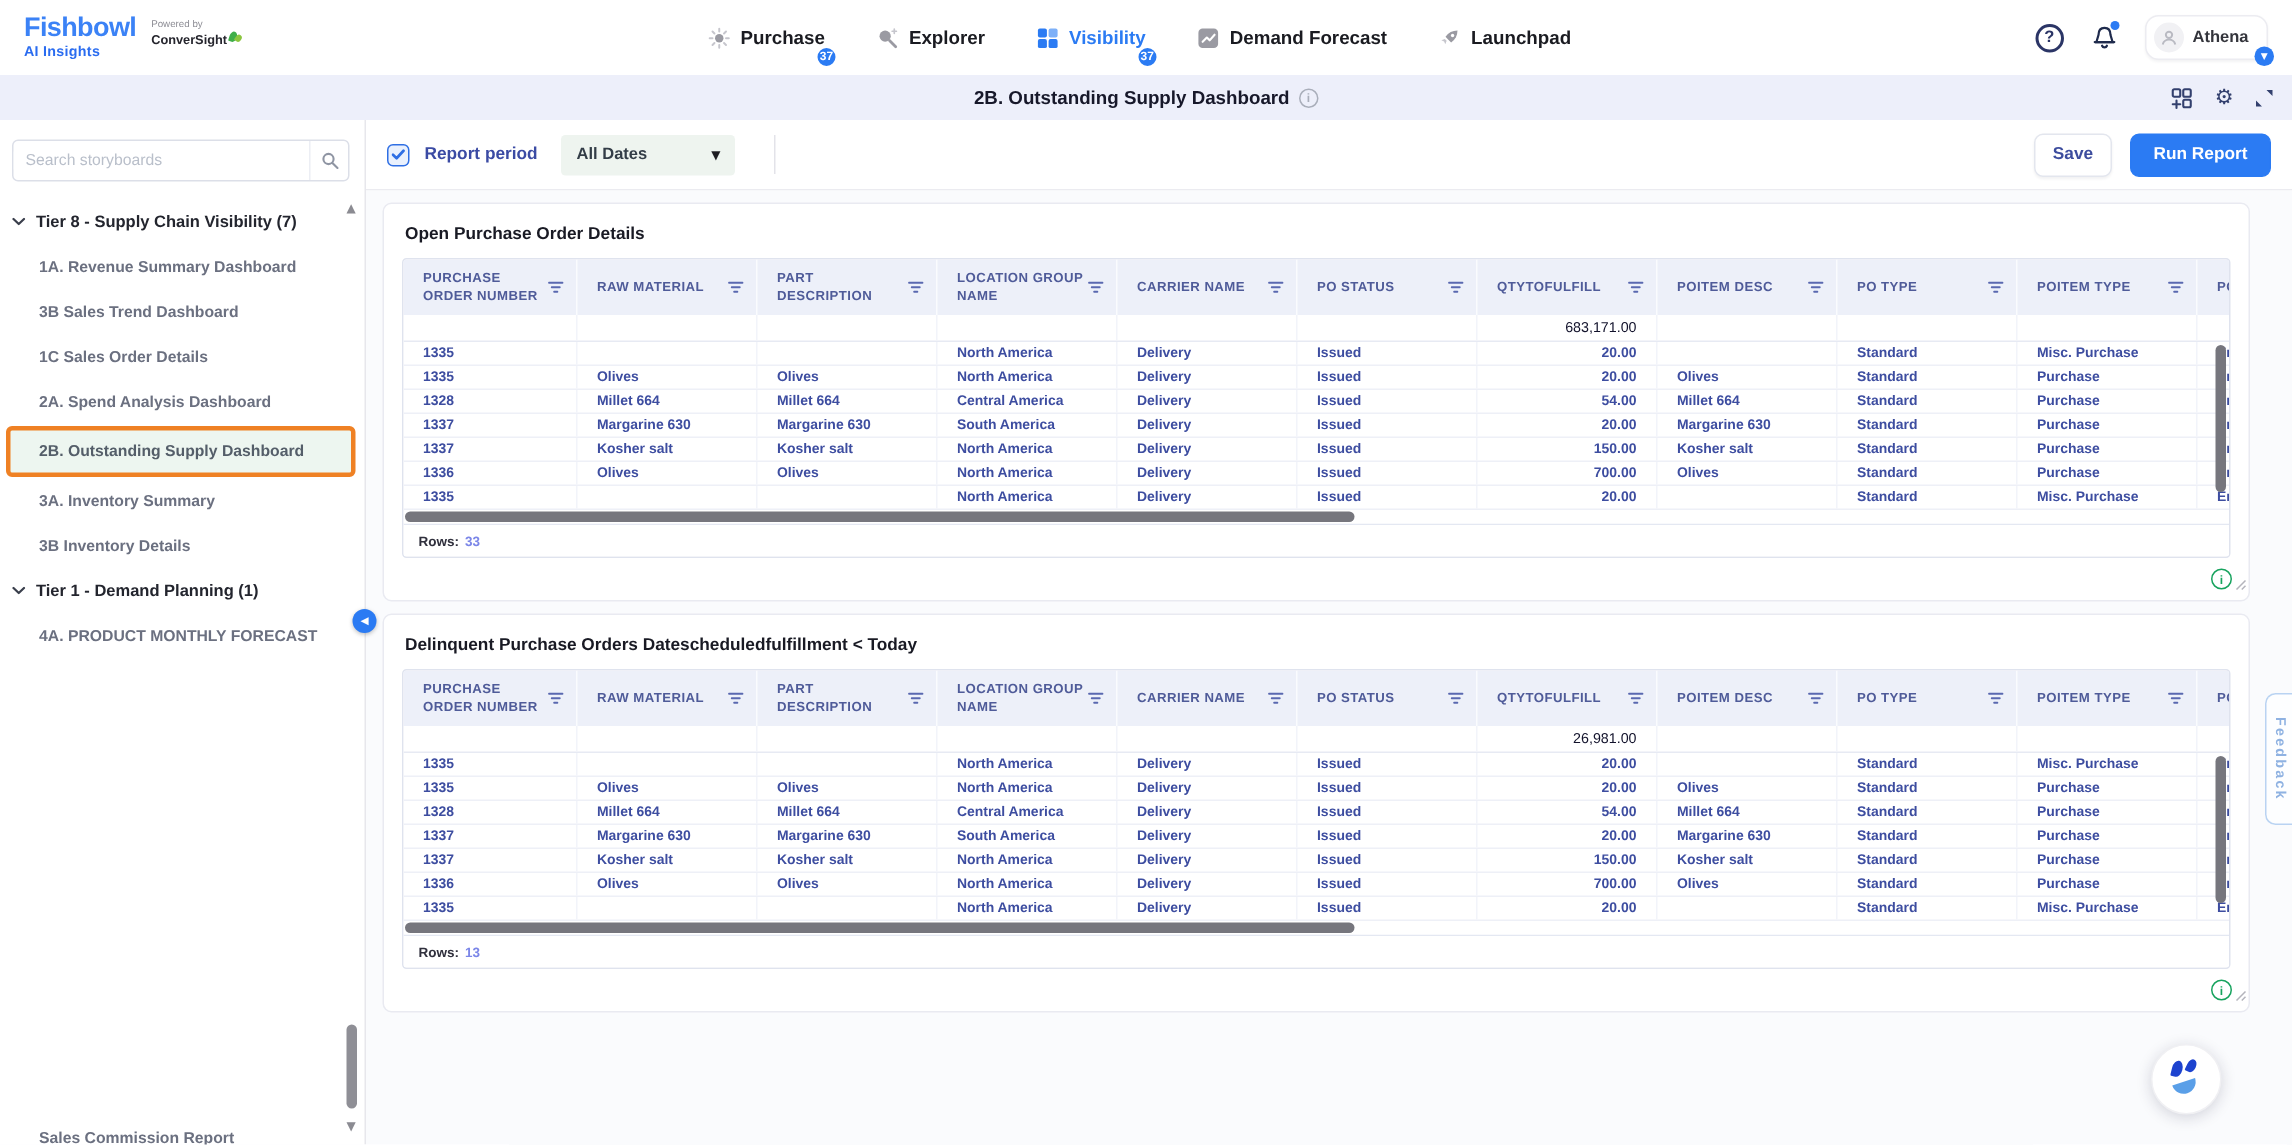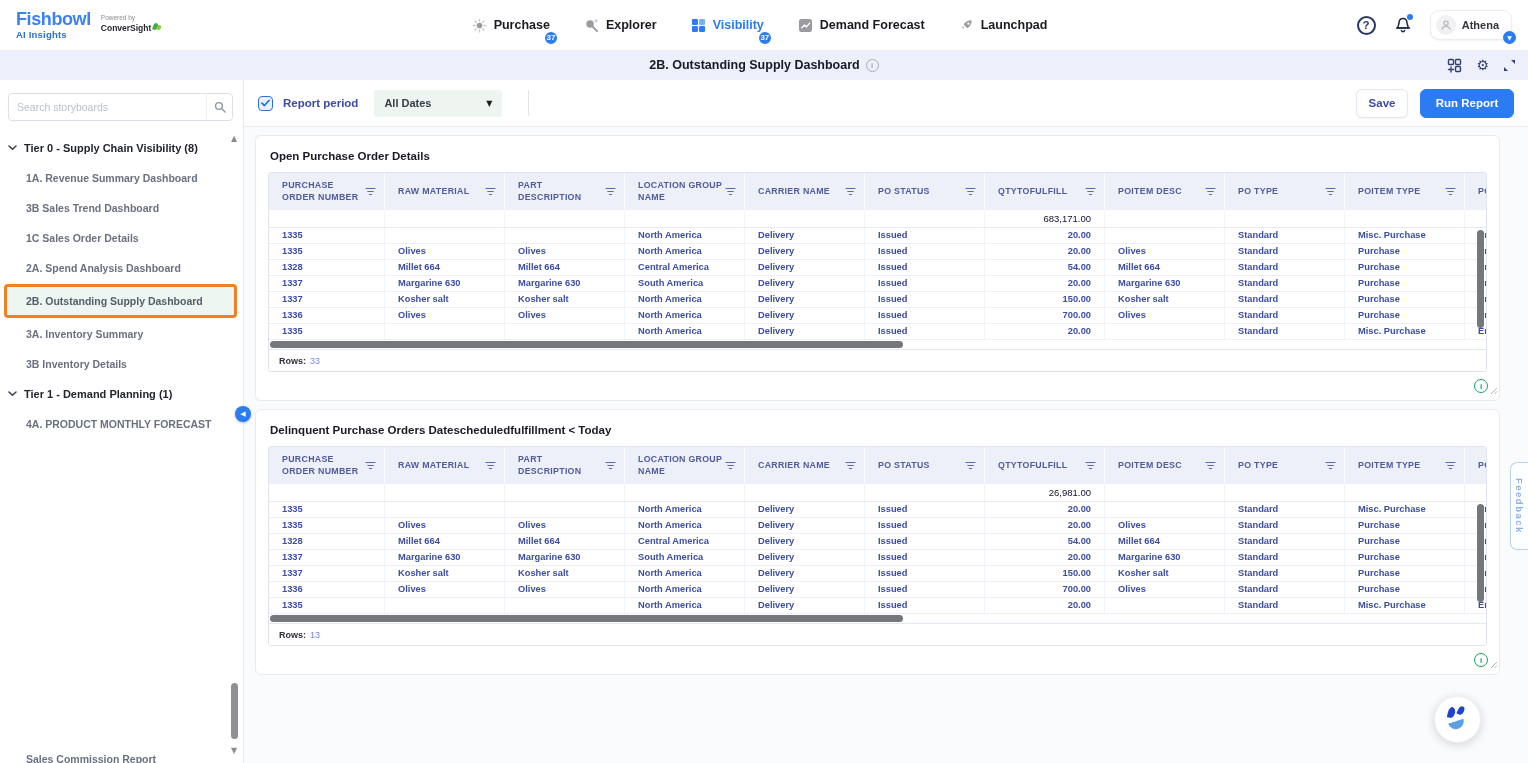--- a/index.html
+++ b/index.html
@@ -77,21 +77,21 @@
   .sb-thumb{position:absolute;right:2px;bottom:16px;width:7px;height:56px;border-radius:4px;background:#8f8f96;cursor:pointer}
   .collapse-handle{position:absolute;right:-8px;top:326px;width:16px;height:16px;border-radius:50%;background:#2b7bf3;
     color:#fff;display:flex;align-items:center;justify-content:center;font-size:7px;cursor:pointer;z-index:5;
     font-family:"DejaVu Sans",sans-serif;box-shadow:0 1px 3px rgba(0,0,0,.25)}
 
   
   .toolbar{height:47px;background:#fff;border-bottom:1px solid #ebebf0;display:flex;align-items:center;padding:0 14px;gap:10px}
   .checkbox{width:15px;height:15px;border:1.6px solid #2f6fe4;border-radius:4px;background:#eaf1fd;display:flex;
     align-items:center;justify-content:center;cursor:pointer}
   .rp-label{font-size:11.5px;font-weight:700;color:#3b4ba4}
-  .dropdown{margin-left:6px;width:128px;height:27px;background:#eef4ef;border-radius:3px;display:flex;align-items:center;
+  .dropdown{margin-left:6px;width:116px;height:27px;background:#eef4ef;border-radius:3px;display:flex;align-items:center;
     justify-content:space-between;padding:0 10px;cursor:pointer}
   .dd-value{font-size:11px;font-weight:600;color:#333d47}
   .dd-caret{font-size:8px;color:#1d1d22;font-family:"DejaVu Sans",sans-serif}
   .vdivider{width:1px;height:26px;background:#e3e3e9;margin-left:16px}
   .toolbar .spacer{flex:1}
   .btn{height:29px;border-radius:6px;font-size:11.5px;font-weight:700;display:flex;align-items:center;justify-content:center;cursor:pointer}
   .btn-save{width:52px;background:#fff;border:1px solid #e3e6ee;color:#3d4d9e;box-shadow:0 1px 2px rgba(20,20,40,.06)}
   .btn-run{width:94px;background:#2b7bf3;color:#fff;border:1px solid #2b7bf3;margin-left:2px}
 
   
@@ -109,21 +109,21 @@
   .td{padding:0 13px;font-size:9.3px;font-weight:600;color:#3d4da0;line-height:15px;white-space:nowrap;overflow:hidden;
     border-right:1px solid #f2f4fa}
   .td.num{text-align:right}
   .trow.summary .td{font-size:9.5px;font-weight:400;color:#12122b;line-height:17px}
   .hscroll{height:9px;position:relative;background:#fff}
   .hthumb{position:absolute;left:1px;top:1px;height:7px;width:52%;border-radius:4px;background:#76767d;cursor:pointer}
   .vscroll{position:absolute;right:2px;top:57px;width:7px;height:104px}
   .vthumb{position:absolute;top:0;left:0;width:7px;height:98px;border-radius:4px;background:#76767d;cursor:pointer}
   .tfoot{height:22px;border-top:1px solid #e4e8f2;display:flex;align-items:center;padding-left:10px;gap:4px;background:#fff}
   .rows-label{font-size:9px;font-weight:700;color:#30303d}
-  .rows-count{font-size:9px;font-weight:400;color:#7b86e8}
+  .rows-count{font-size:9px;font-weight:700;color:#7b86e8}
   .info-green{position:absolute;right:11px;bottom:7px;width:14px;height:14px;border:1.5px solid #17a35e;border-radius:50%;
     color:#17a35e;font-size:8px;font-weight:700;display:flex;align-items:center;justify-content:center;cursor:pointer;font-style:normal}
   .corner{position:absolute;right:1px;bottom:1px}
 
   
   .feedback-tab{position:absolute;right:0;top:462px;width:18px;height:88px;background:#fdfeff;border:1px solid #b9d3f2;border-right:none;
     border-radius:7px 0 0 7px;display:flex;align-items:center;justify-content:center;cursor:pointer;z-index:8}
   .feedback-tab span{writing-mode:vertical-rl;font-size:9.5px;letter-spacing:1.5px;color:#8fb2e2;font-weight:600}
   .fab{position:absolute;left:1434px;top:696px;width:47px;height:47px;border-radius:50%;background:#fff;cursor:pointer;z-index:9;
     box-shadow:0 2px 10px rgba(30,30,60,.18);border:1px solid #f0f0f3}
@@ -263,21 +263,21 @@
           </svg>
         </span>
       </div>
       <div class="tree" id="tree">
           <div class="tree-group">
             <span style="display: flex;">
               <svg width="9" height="6" viewBox="0 0 9 6" fill="none" stroke="#3a3f4c" stroke-width="1.5" stroke-linecap="round" stroke-linejoin="round">
                 <path d="M1 1l3.5 3.3L8 1"></path>
               </svg>
             </span>
-            <span class="tree-group-label">Tier 0 - Supply Chain Visibility (8)</span>
+            <span class="tree-group-label">Tier 8 - Supply Chain Visibility (7)</span>
           </div>
           <div class="tree-item">1A. Revenue Summary Dashboard</div>
           <div class="tree-item">3B Sales Trend Dashboard</div>
           <div class="tree-item">1C Sales Order Details</div>
           <div class="tree-item">2A. Spend Analysis Dashboard</div>
           <div class="tree-item selected">2B. Outstanding Supply Dashboard</div>
           <div class="tree-item">3A. Inventory Summary</div>
           <div class="tree-item">3B Inventory Details</div>
           <div class="tree-group">
             <span style="display: flex;">

